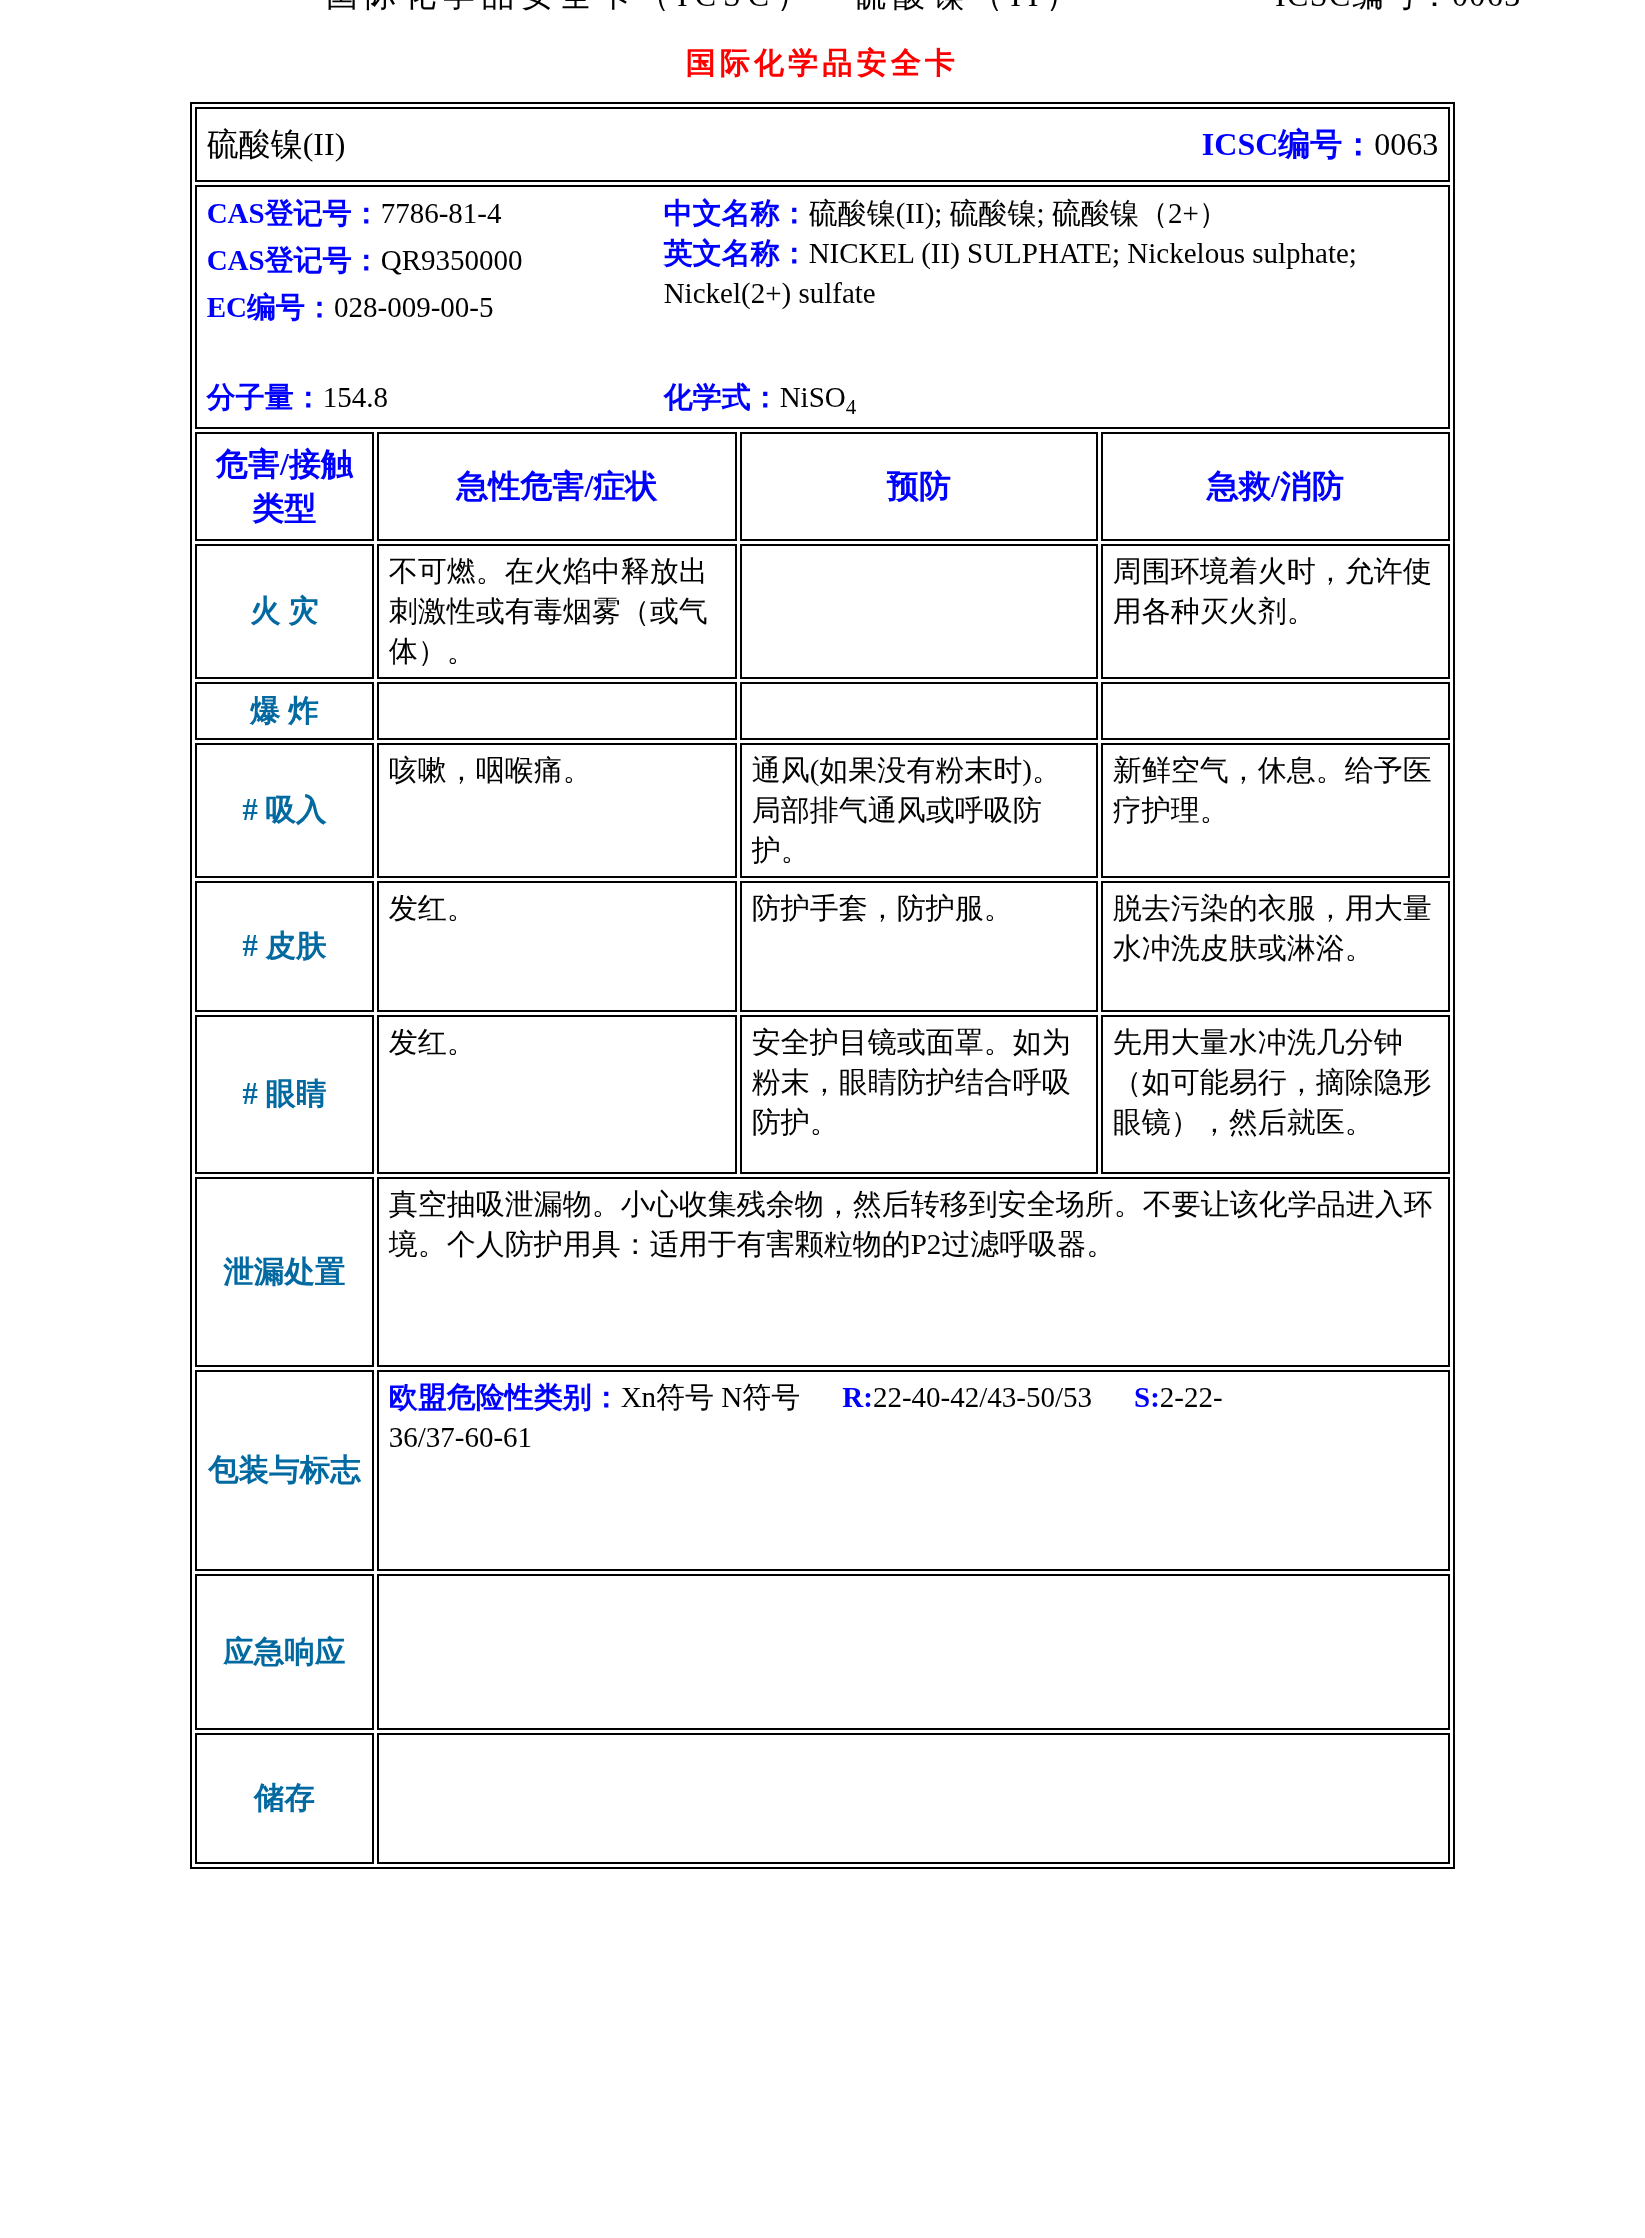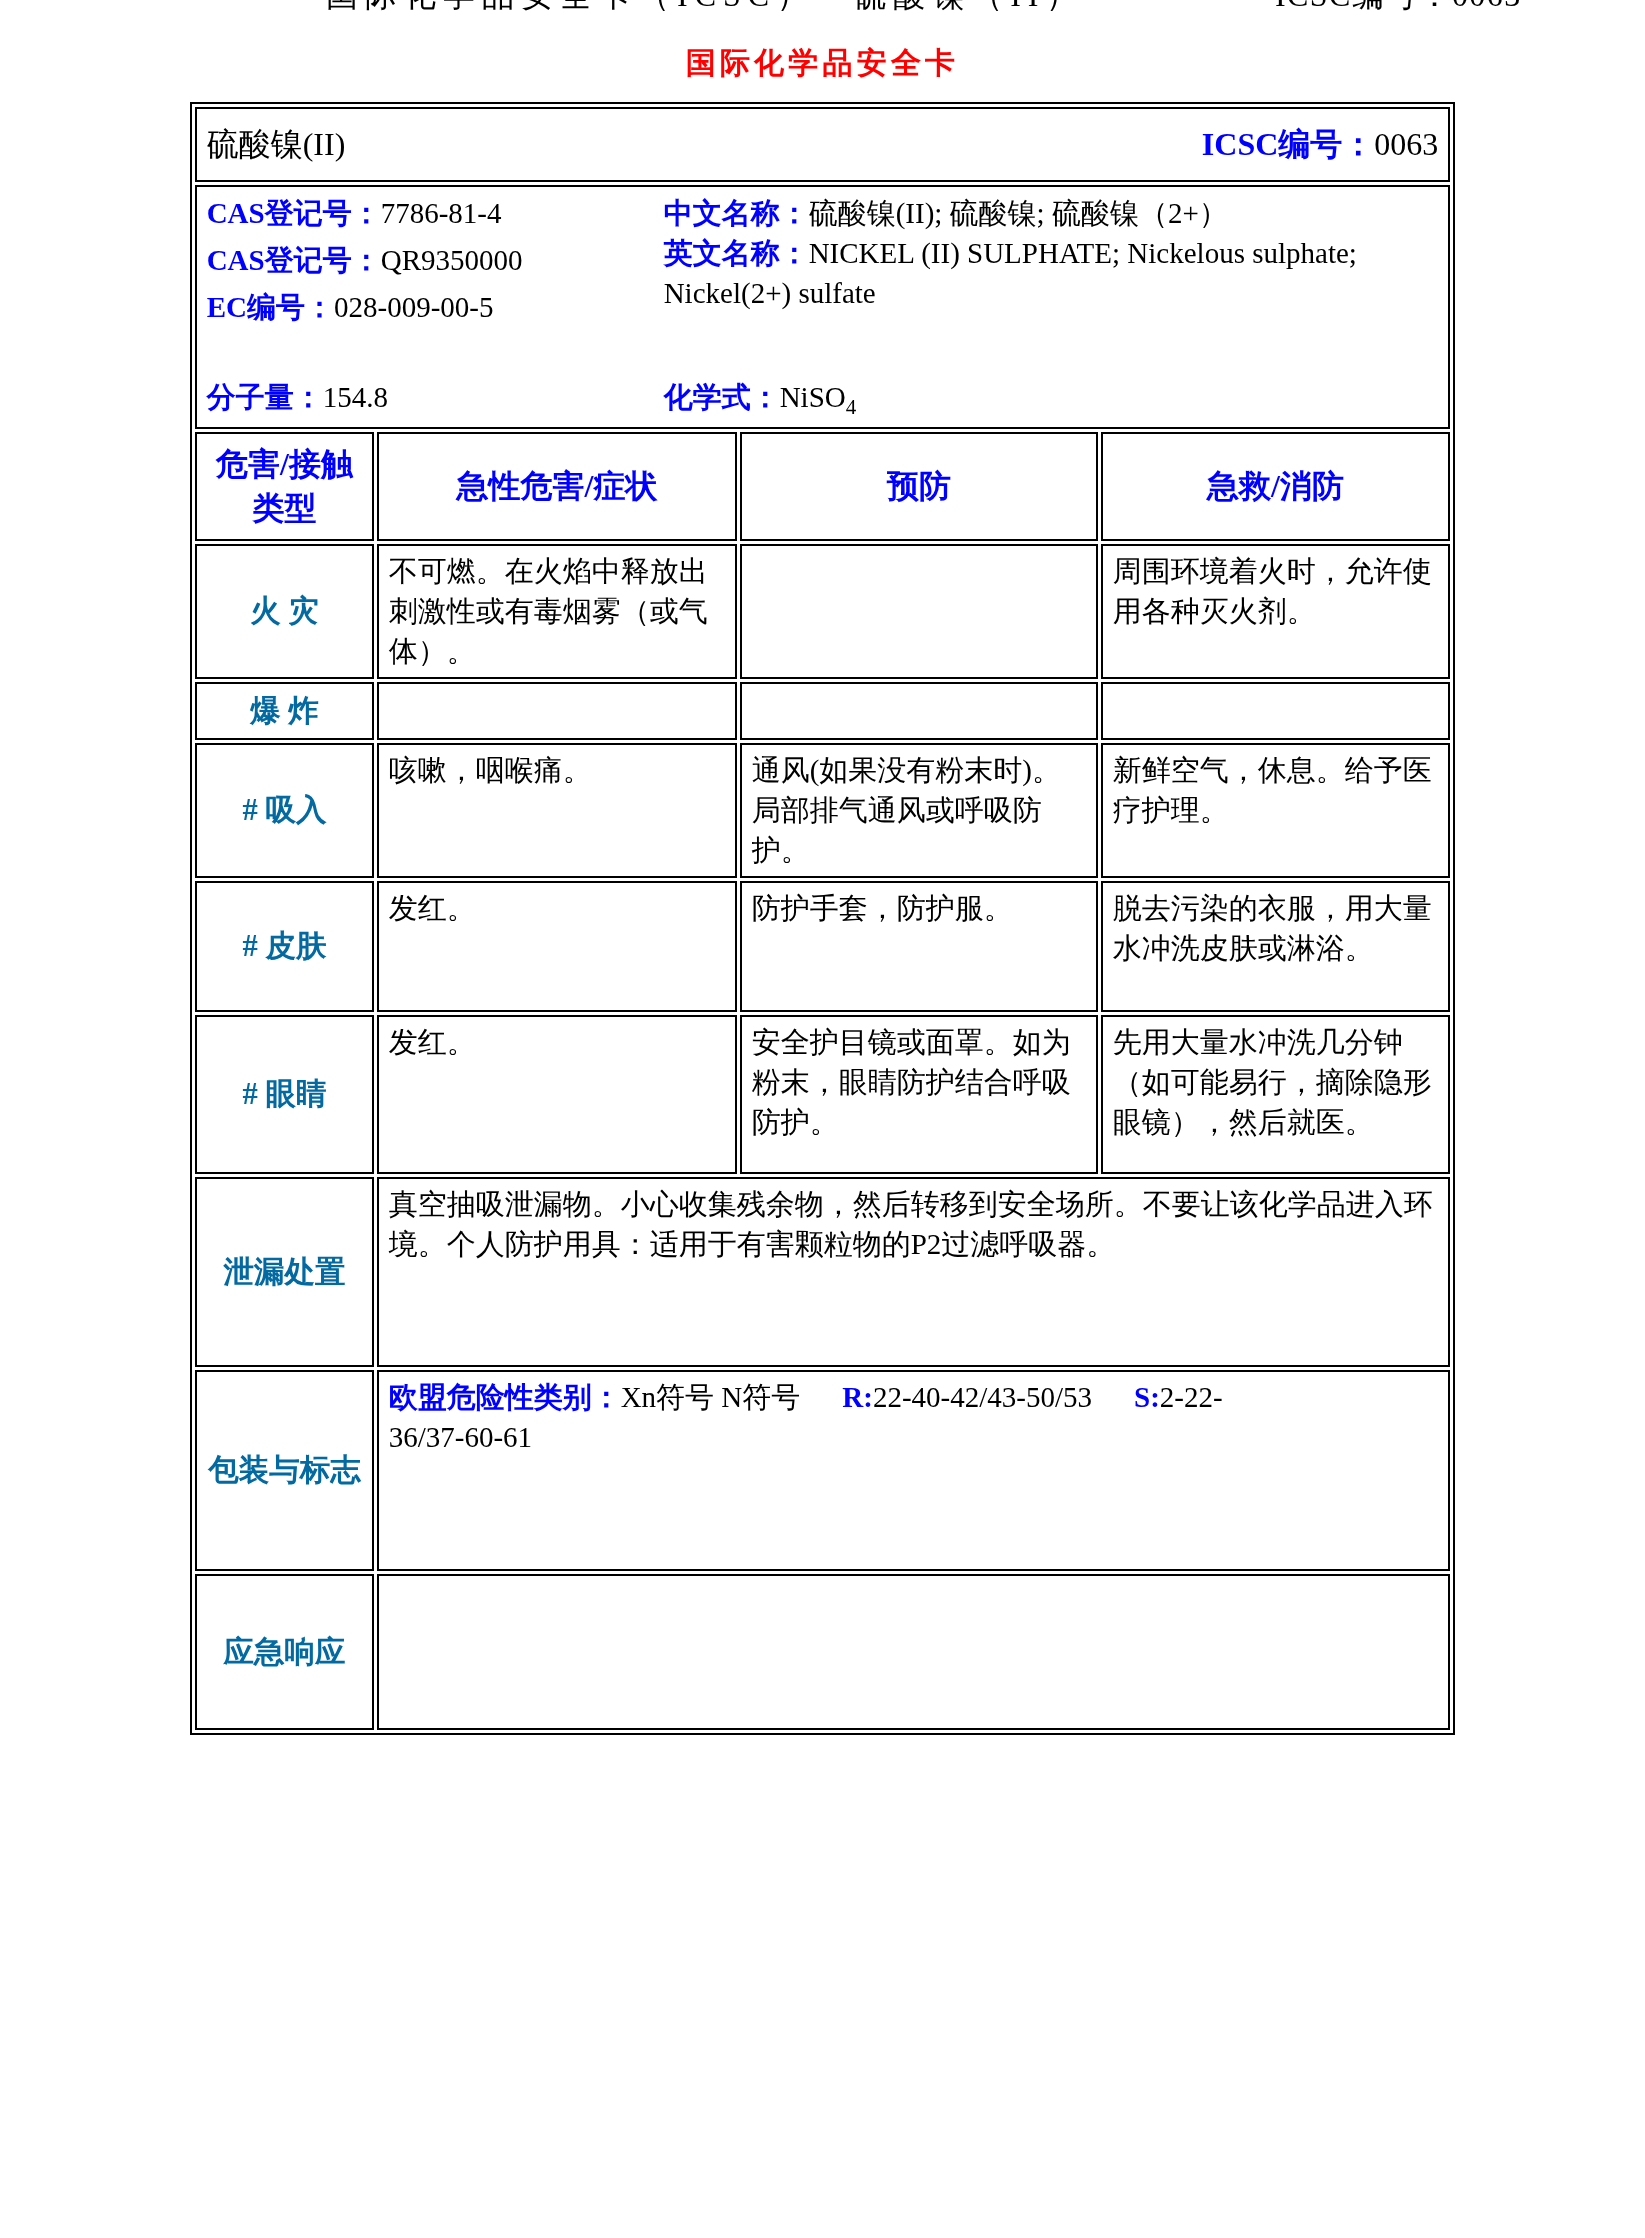--- a/index.html
+++ b/index.html
@@ -205,15 +205,19 @@
       <span class="blue">欧盟危险性类别：</span><span>Xn符号 N符号</span><span class="blue gap-left">R:</span><span>22-40-42/43-50/53</span><span class="blue gap-left">S:</span><span>2-22-</span>
       <div>36/37-60-61</div>
     </td>
   </tr>
 
   <tr class="r-emer">
     <td class="lbl">应急响应</td>
     <td colspan="3"></td>
   </tr>
 
+  <tr class="r-stor">
+    <td class="lbl">储存</td>
+    <td colspan="3"></td>
+  </tr>
 </tbody>
   </table>
 
 
 </body></html>

